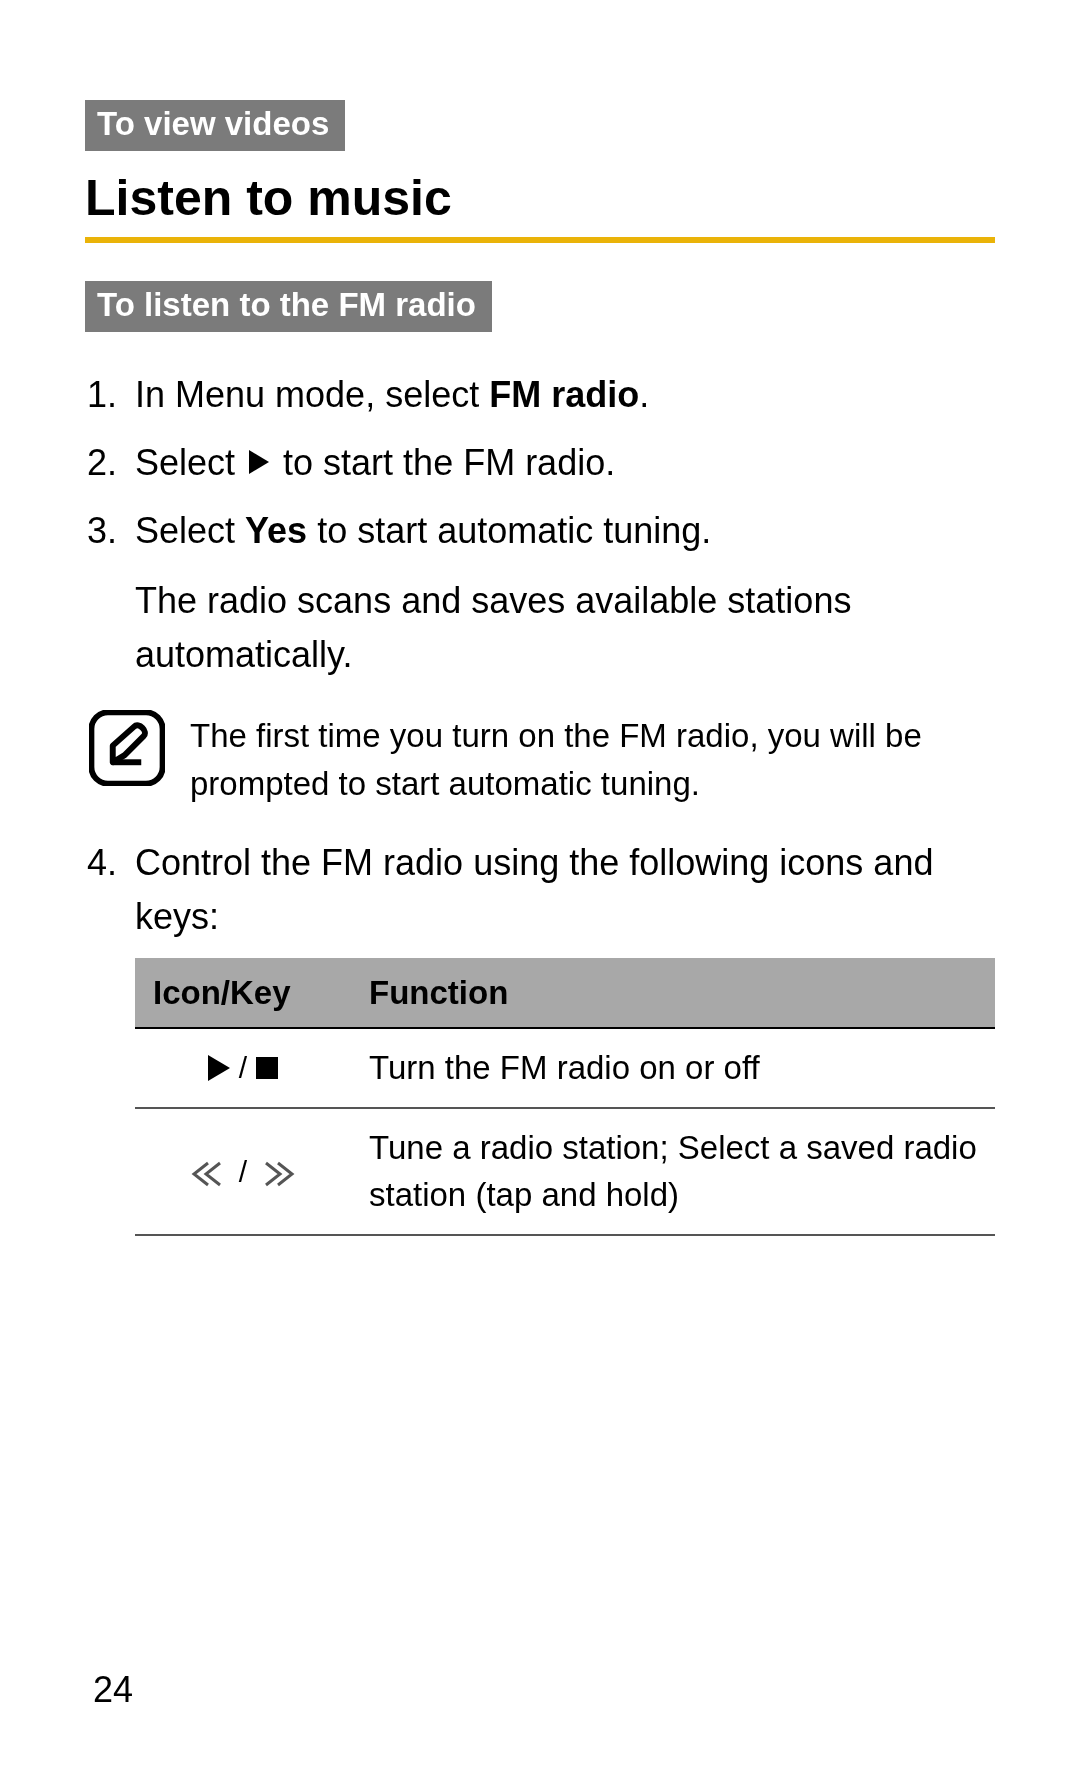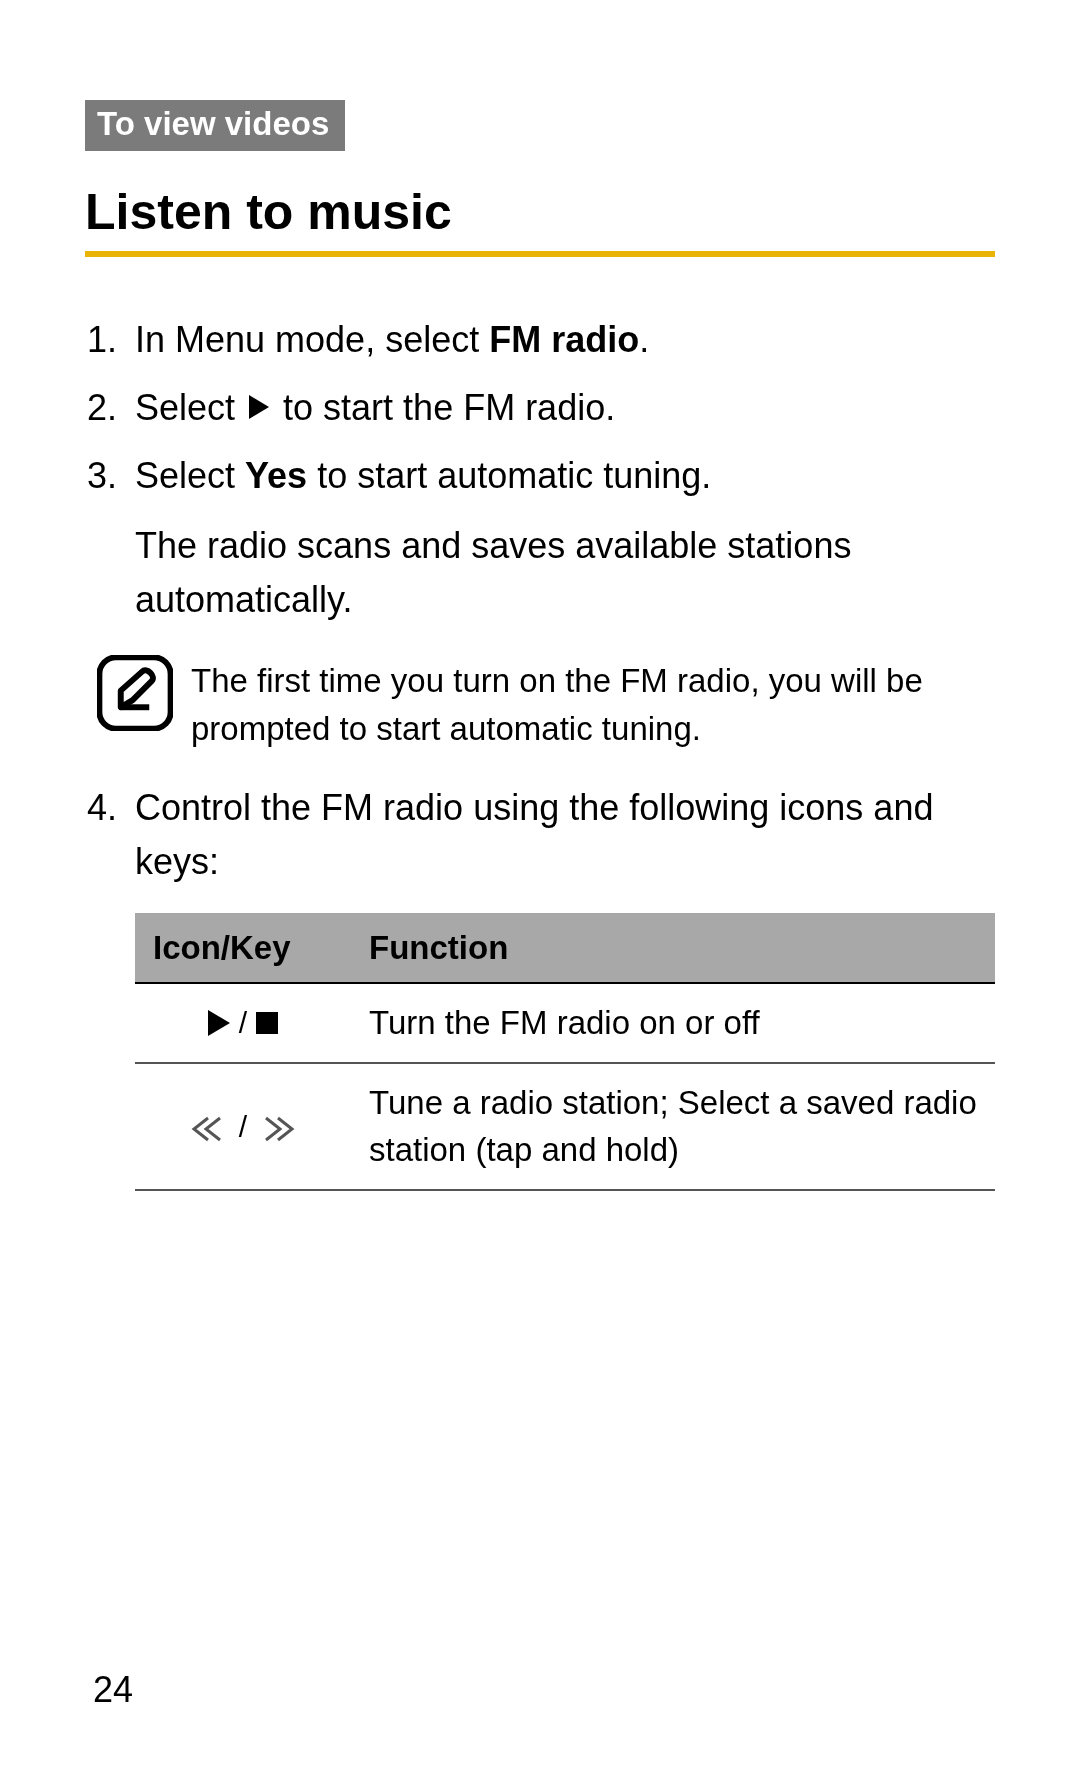--- a/index.html
+++ b/index.html
@@ -12,21 +12,21 @@
     color:#000;
     position:relative;
   }
   .tag{
     display:inline-block;
     background:#7b7b7b;
     color:#fff;
     font-weight:bold;
     font-size:33px;
     padding:5px 16px 8px 12px;
-    margin-bottom:32px;
+    margin-bottom:18px;
   }
   .para{
     font-size:36px;
     line-height:1.45;
     margin-bottom:60px;
   }
   .para b{font-weight:bold;}
   h1.section{
     font-size:50px;
     font-weight:bold;
@@ -54,36 +54,36 @@
     width:0;height:0;
     border-left:20px solid #000;
     border-top:12px solid transparent;
     border-bottom:12px solid transparent;
     vertical-align:middle;
     margin:0 4px 6px 4px;
   }
   .note{
     display:flex;
     align-items:flex-start;
-    gap:18px;
-    margin:28px 0 28px 12px;
+    gap:25px;
+    margin:28px 0 28px 4px;
   }
   .note-icon{
     width:76px;height:76px;
     flex:0 0 76px;
   }
   .note-text{
     font-size:33px;
     line-height:1.45;
     padding-top:2px;
   }
   table.iconfn{
     border-collapse:collapse;
     width:100%;
-    margin-top:24px;
+    margin-top:14px;
     font-size:33px;
   }
   table.iconfn th{
     background:#a8a8a8;
     text-align:left;
     font-weight:bold;
     padding:10px 18px;
     border-bottom:2px solid #000;
   }
   table.iconfn th:first-child{width:180px;}
@@ -129,20 +129,21 @@
 
   
   <div class="tag">To view videos</div>
 
 
   
   <h1 class="section">Listen to music</h1>
   <div class="spacer"></div>
 
   
+  <div class="tag">To listen to the FM radio</div>
 
   <ol class="steps">
     <li>
       <span>In Menu mode, select </span><b>FM radio</b><span>.</span>
     </li>
     <li>
       <span>Select </span><span class="play-tri"></span><span> to start the FM radio.</span>
     </li>
     <li>
       <span>Select </span><b>Yes</b><span> to start automatic tuning.</span>

